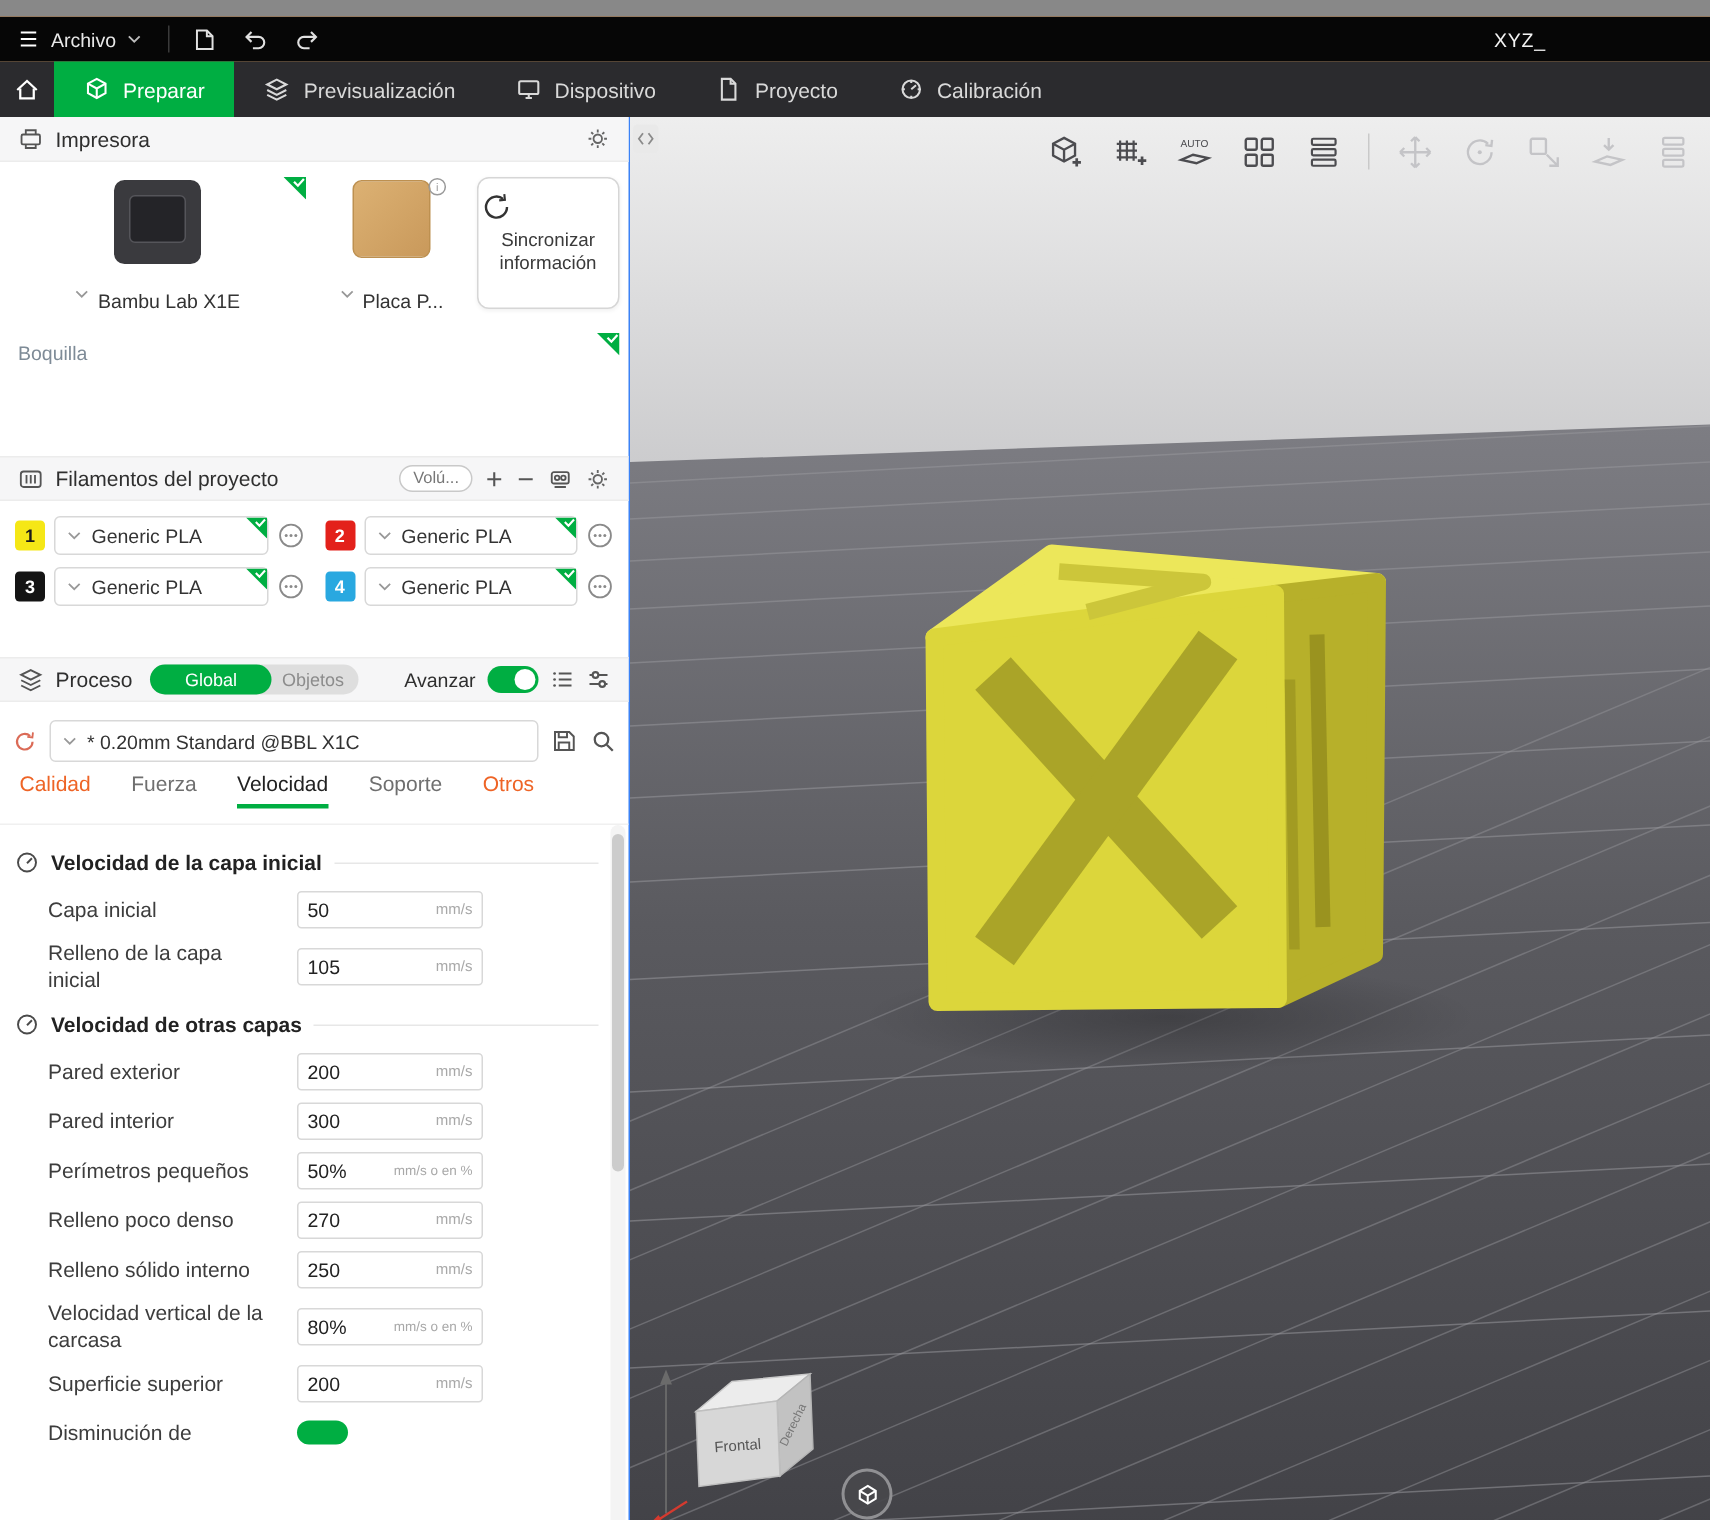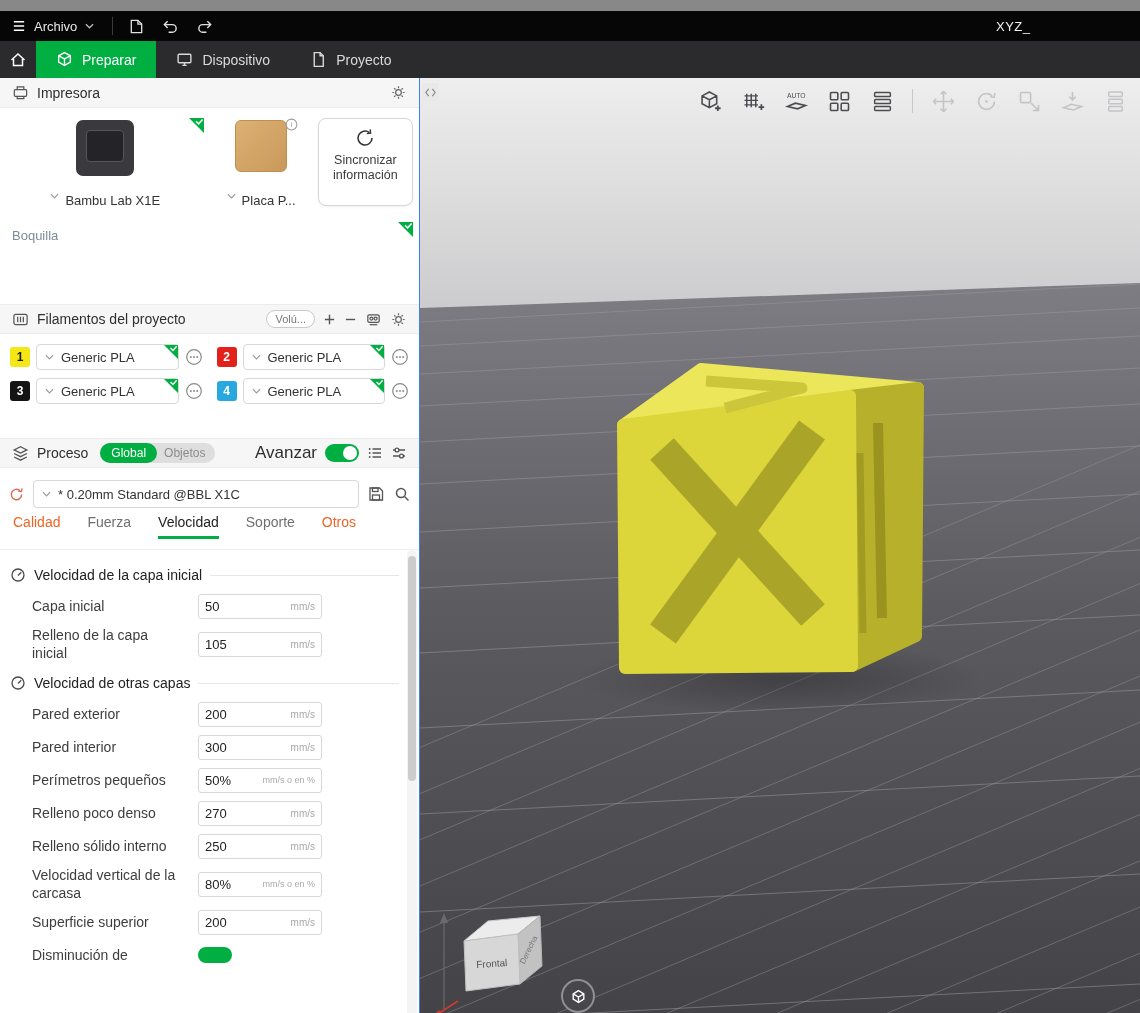--- a/index.html
+++ b/index.html
@@ -29,21 +29,21 @@
 
   .cards{position:absolute;top:34px;left:0;right:0;height:102px;display:flex;align-items:flex-start;padding:6px 6px 0;gap:8px}
   .pcard{position:relative;width:200px;height:92px;display:flex;flex-direction:column;align-items:center;justify-content:space-between;padding:2px 0}
   .printer-img{width:58px;height:56px;background:#3a3a3e;border-radius:7px;position:relative}
   .printer-img::after{content:"";position:absolute;left:10px;top:10px;right:10px;bottom:14px;border-radius:4px;background:#242428;border:1px solid #55555a}
   .pick{display:flex;gap:6px;font-size:13px;color:#333;white-space:nowrap}
   .plate-card{position:relative;width:98px;height:92px;display:flex;flex-direction:column;align-items:center;justify-content:space-between;padding:2px 0}
   .plate-img{width:52px;height:52px;border-radius:6px;background:linear-gradient(135deg,#dcb173,#c9995b);border:1px solid #bd9050}
   .plate-info{position:absolute;top:0;right:12px}
   .plate-pick{max-width:90px;overflow:hidden}
-  .sync-card{width:96px;height:88px;border:1px solid #d6d6d6;border-radius:8px;background:#fff;display:flex;flex-direction:column;align-items:center;padding-top:7px;gap:3px;font-size:12.5px;line-height:15px;text-align:center;color:#3a3a3a;box-shadow:0 1px 3px rgba(0,0,0,.06)}
+  .sync-card{width:96px;height:88px;border:1px solid #d6d6d6;border-radius:8px;background:#fff;display:flex;flex-direction:column;align-items:flex-start;padding-top:7px;gap:3px;font-size:12.5px;line-height:15px;text-align:center;color:#3a3a3a;box-shadow:0 1px 3px rgba(0,0,0,.06)}
   .corner{position:absolute;top:0;right:0}
 
   .nozzle{position:absolute;top:138px;left:0;right:0;height:88px}
   .nozzle-label{position:absolute;top:12px;left:12px;font-size:13px;color:#7e8b97}
   .nozzle .corner{top:6px;right:6px}
   .nozzle-row{position:absolute;top:42px;left:0;right:0;display:flex;align-items:center;gap:8px;padding:0 10px}
 
   .dropdown{display:flex;align-items:center;gap:7px;border:1px solid #d8d8d8;border-radius:4px;height:26px;padding:0 8px;font-size:13px;color:#333;background:#fff;position:relative}
   .dd-text{white-space:nowrap;overflow:hidden;text-overflow:ellipsis}
   .dd-dia{width:132px}
@@ -52,35 +52,35 @@
   .fil-h{top:226px}
   .vol-btn{border:1px solid #c9c9c9;border-radius:10px;font-size:11px;color:#777;padding:2px 8px;background:#fff;white-space:nowrap}
   .fil-grid{position:absolute;top:266px;left:0;right:0;display:grid;grid-template-columns:1fr 1fr;gap:8px 14px;padding:0 10px}
   .slot{display:flex;align-items:center;gap:6px}
   .fbadge{width:20px;height:20px;border-radius:3px;font-size:12px;font-weight:bold;display:flex;align-items:center;justify-content:center;flex:none}
   .slot-dd{flex:1;min-width:0}
   .more{color:#8a8a8a;display:flex;flex:none}
 
   .proc-h{top:360px}
   .scope{display:flex;align-items:center;background:#dedede;border-radius:10px;font-size:12px;height:20px;margin-left:4px}
-  .scope .g{background:#00AE42;color:#fff;padding:0 11px;height:20px;border-radius:10px;display:flex;align-items:center}
+  .scope .g{background:#00AE42;color:#fff;padding:0 23px;height:20px;border-radius:10px;display:flex;align-items:center}
   .scope .o{color:#8c8c8c;padding:0 10px 0 7px}
   .switch{width:34px;height:18px;background:#00AE42;border-radius:9px;position:relative;flex:none}
   .switch::after{content:"";position:absolute;right:2px;top:2px;width:14px;height:14px;border-radius:50%;background:#fff}
 
   .preset-row{position:absolute;top:402px;left:0;right:0;display:flex;align-items:center;gap:8px;padding:0 8px}
   .preset-dd{flex:1;min-width:0;height:28px}
   .ptabs{position:absolute;top:436px;left:0;right:0;height:36px;display:flex;align-items:flex-start;gap:27px;padding:0 13px;font-size:14px;border-bottom:1px solid #f0f0f0}
   .ptab{padding-bottom:9px;color:#6f6f6f}
   .ptab.active{color:#222;font-weight:normal;border-bottom:3px solid #00AE42;padding-bottom:6px}
   .ptab.modified{color:#EE6426}
 
   .settings{position:absolute;top:472px;left:0;right:16px;bottom:0;overflow:hidden;padding:4px 0 0 10px}
   .pgroup{display:flex;align-items:center;gap:8px;margin:13px 0 10px}
-  .gtitle{font-weight:normal;font-size:14px;color:#222}
+  .gtitle{font-weight:bold;font-size:14px;color:#222}
   .hline{flex:1;height:1px;background:#e7e7e7;margin-right:4px}
   .prow{display:grid;grid-template-columns:152px 124px;column-gap:14px;padding-left:22px;align-items:center;margin-bottom:7px;min-height:26px}
   .plabel{font-size:14px;color:#3d3d3d;line-height:18px}
   .input-box{display:flex;align-items:center;border:1px solid #d8d8d8;border-radius:3px;height:25px;padding:0 6px;background:#fff}
   .val{font-size:13px;color:#222}
   .unit{margin-left:auto;color:#a8a8a8;font-size:10px;white-space:nowrap}
   .unit.small{font-size:9px}
   .mini-toggle{width:34px;height:16px;border-radius:8px;background:#00AE42}
 
   .scrollbar{position:absolute;top:472px;right:2px;width:10px;bottom:0;background:#f4f4f4;border-radius:5px}
@@ -145,31 +145,46 @@
     <div style="display:flex">
         <div class="nav-tab active">
           <svg viewBox="0 0 16 16" fill="none" stroke="currentColor" stroke-width="1.3">
             <path d="M8 1.5 13.5 4.5 V10.5 L8 13.5 2.5 10.5 V4.5Z"></path>
             <path d="M2.5 4.5 8 7.5 13.5 4.5 M8 7.5 V13.5"></path>
           </svg>
           <span>Preparar</span>
         </div>
         <div class="nav-tab">
           <svg viewBox="0 0 16 16" fill="none" stroke="currentColor" stroke-width="1.3">
+            <path d="M8 2 14 5 8 8 2 5Z"></path>
+            <path d="M2 8.5 8 11.5 14 8.5"></path>
+            <path d="M2 11.5 8 14.5 14 11.5"></path>
+          </svg>
+          <span>Previsualización</span>
+        </div>
+        <div class="nav-tab">
+          <svg viewBox="0 0 16 16" fill="none" stroke="currentColor" stroke-width="1.3">
             <rect x="2" y="3" width="12" height="8" rx="1"></rect>
             <path d="M6 13.5 h4 M8 11 v2.5"></path>
           </svg>
           <span>Dispositivo</span>
         </div>
         <div class="nav-tab">
           <svg viewBox="0 0 16 16" fill="none" stroke="currentColor" stroke-width="1.3">
             <path d="M4 1.5 h5.5 L12.5 4.5 V14.5 H4Z"></path>
             <path d="M9.5 1.5 V4.5 H12.5"></path>
           </svg>
           <span>Proyecto</span>
+        </div>
+        <div class="nav-tab">
+          <svg viewBox="0 0 16 16" fill="none" stroke="currentColor" stroke-width="1.3">
+            <circle cx="8" cy="8" r="5.5"></circle>
+            <path d="M8 8 L11 5.5 M8 2.5 V4 M13.5 8 H12 M8 13.5 V12 M2.5 8 H4"></path>
+          </svg>
+          <span>Calibración</span>
         </div>
       </div>
   </div>
 
   <div class="sidebar">
 
     <div class="sec-h" style="top:0;border-top:none">
       <svg width="17" height="17" viewBox="0 0 18 18" fill="none" stroke="#555" stroke-width="1.3">
           <rect x="2.5" y="6" width="13" height="7" rx="1"></rect>
           <path d="M5.5 6 V3 h7 v3 M5.5 13 v2.5 h7 V13"></path>
@@ -360,21 +375,21 @@
           <path d="M8 1.6 14 4.6 8 7.6 2 4.6Z"></path>
           <path d="M2 8 8 11 14 8"></path>
           <path d="M2 11.3 8 14.3 14 11.3"></path>
         </svg>
       <span>Proceso</span>
       <div class="scope">
         <span class="g">Global</span>
         <span class="o">Objetos</span>
       </div>
       <span class="spacer"></span>
-      <span style="font-size:17px">Avanzar</span>
+      <span style="font-size:13px">Avanzar</span>
       <div class="switch"></div>
       <span class="hbtn">
         <svg width="16" height="16" viewBox="0 0 16 16" fill="none" stroke="#555" stroke-width="1.4">
             <path d="M5.5 4 H14 M5.5 8 H14 M5.5 12 H14"></path>
             <circle cx="2.7" cy="4" r="0.9" fill="#555" stroke="none"></circle>
             <circle cx="2.7" cy="8" r="0.9" fill="#555" stroke="none"></circle>
             <circle cx="2.7" cy="12" r="0.9" fill="#555" stroke="none"></circle>
           </svg>
       </span>
       <span class="hbtn">

